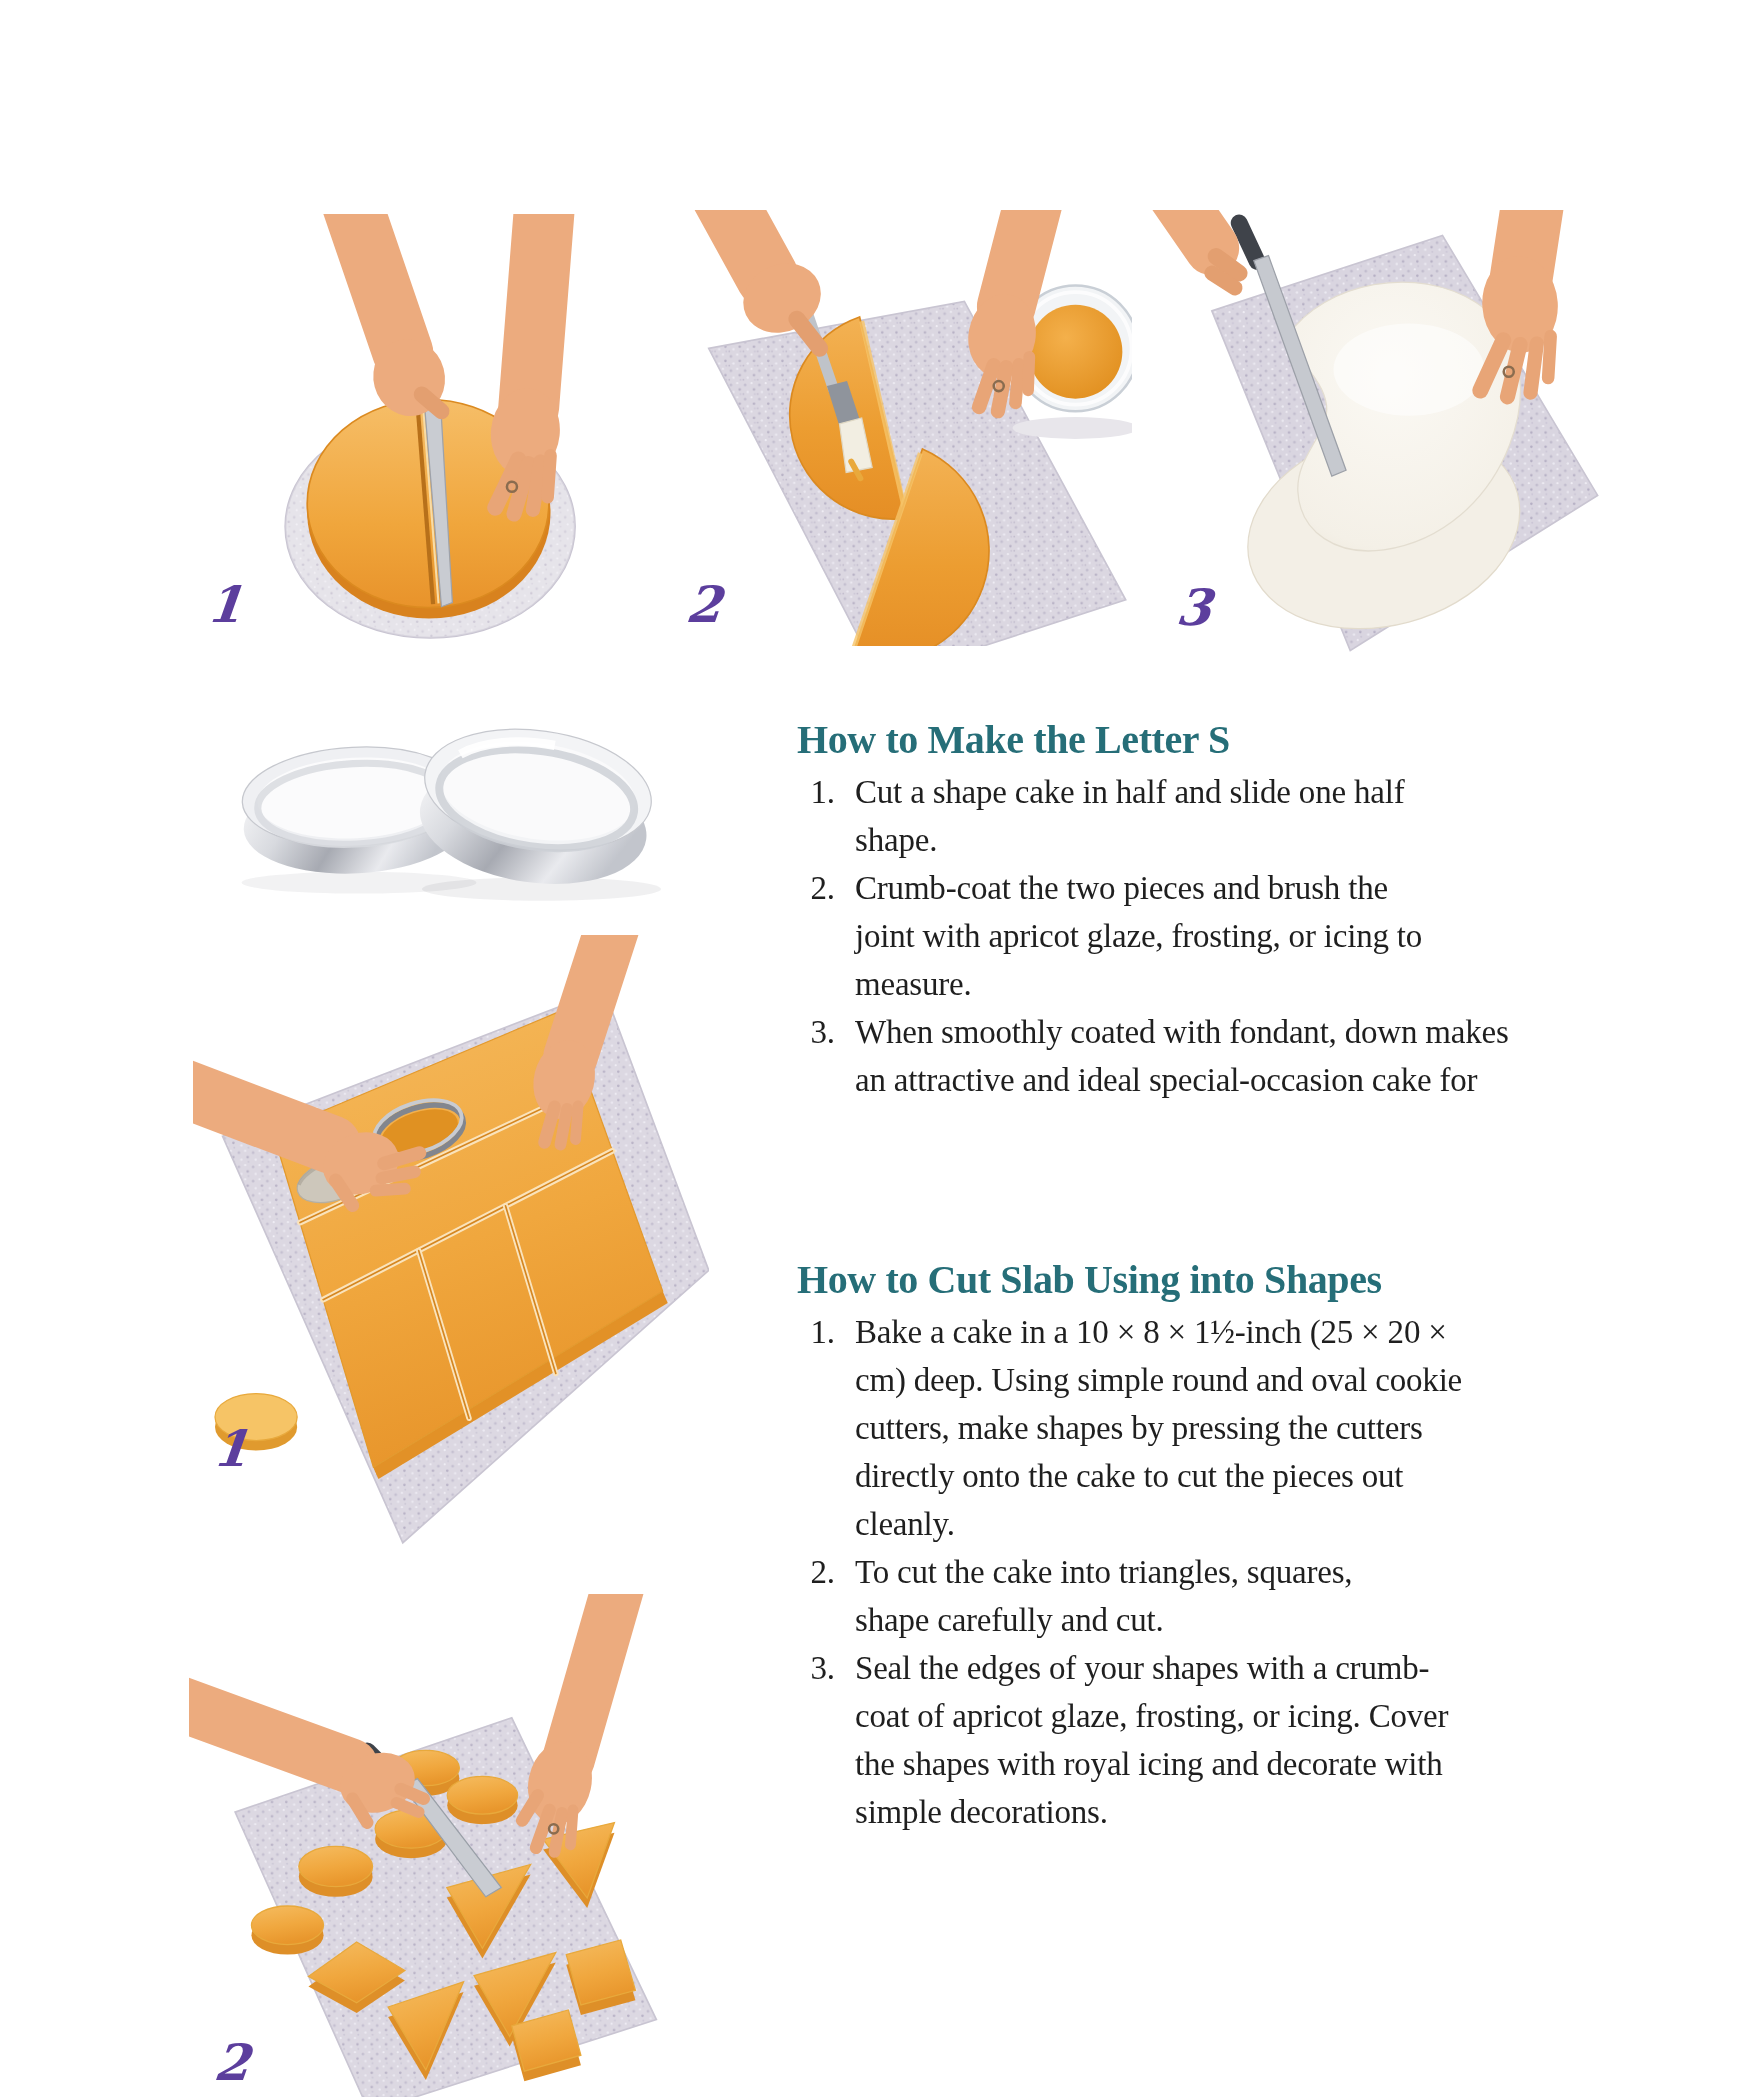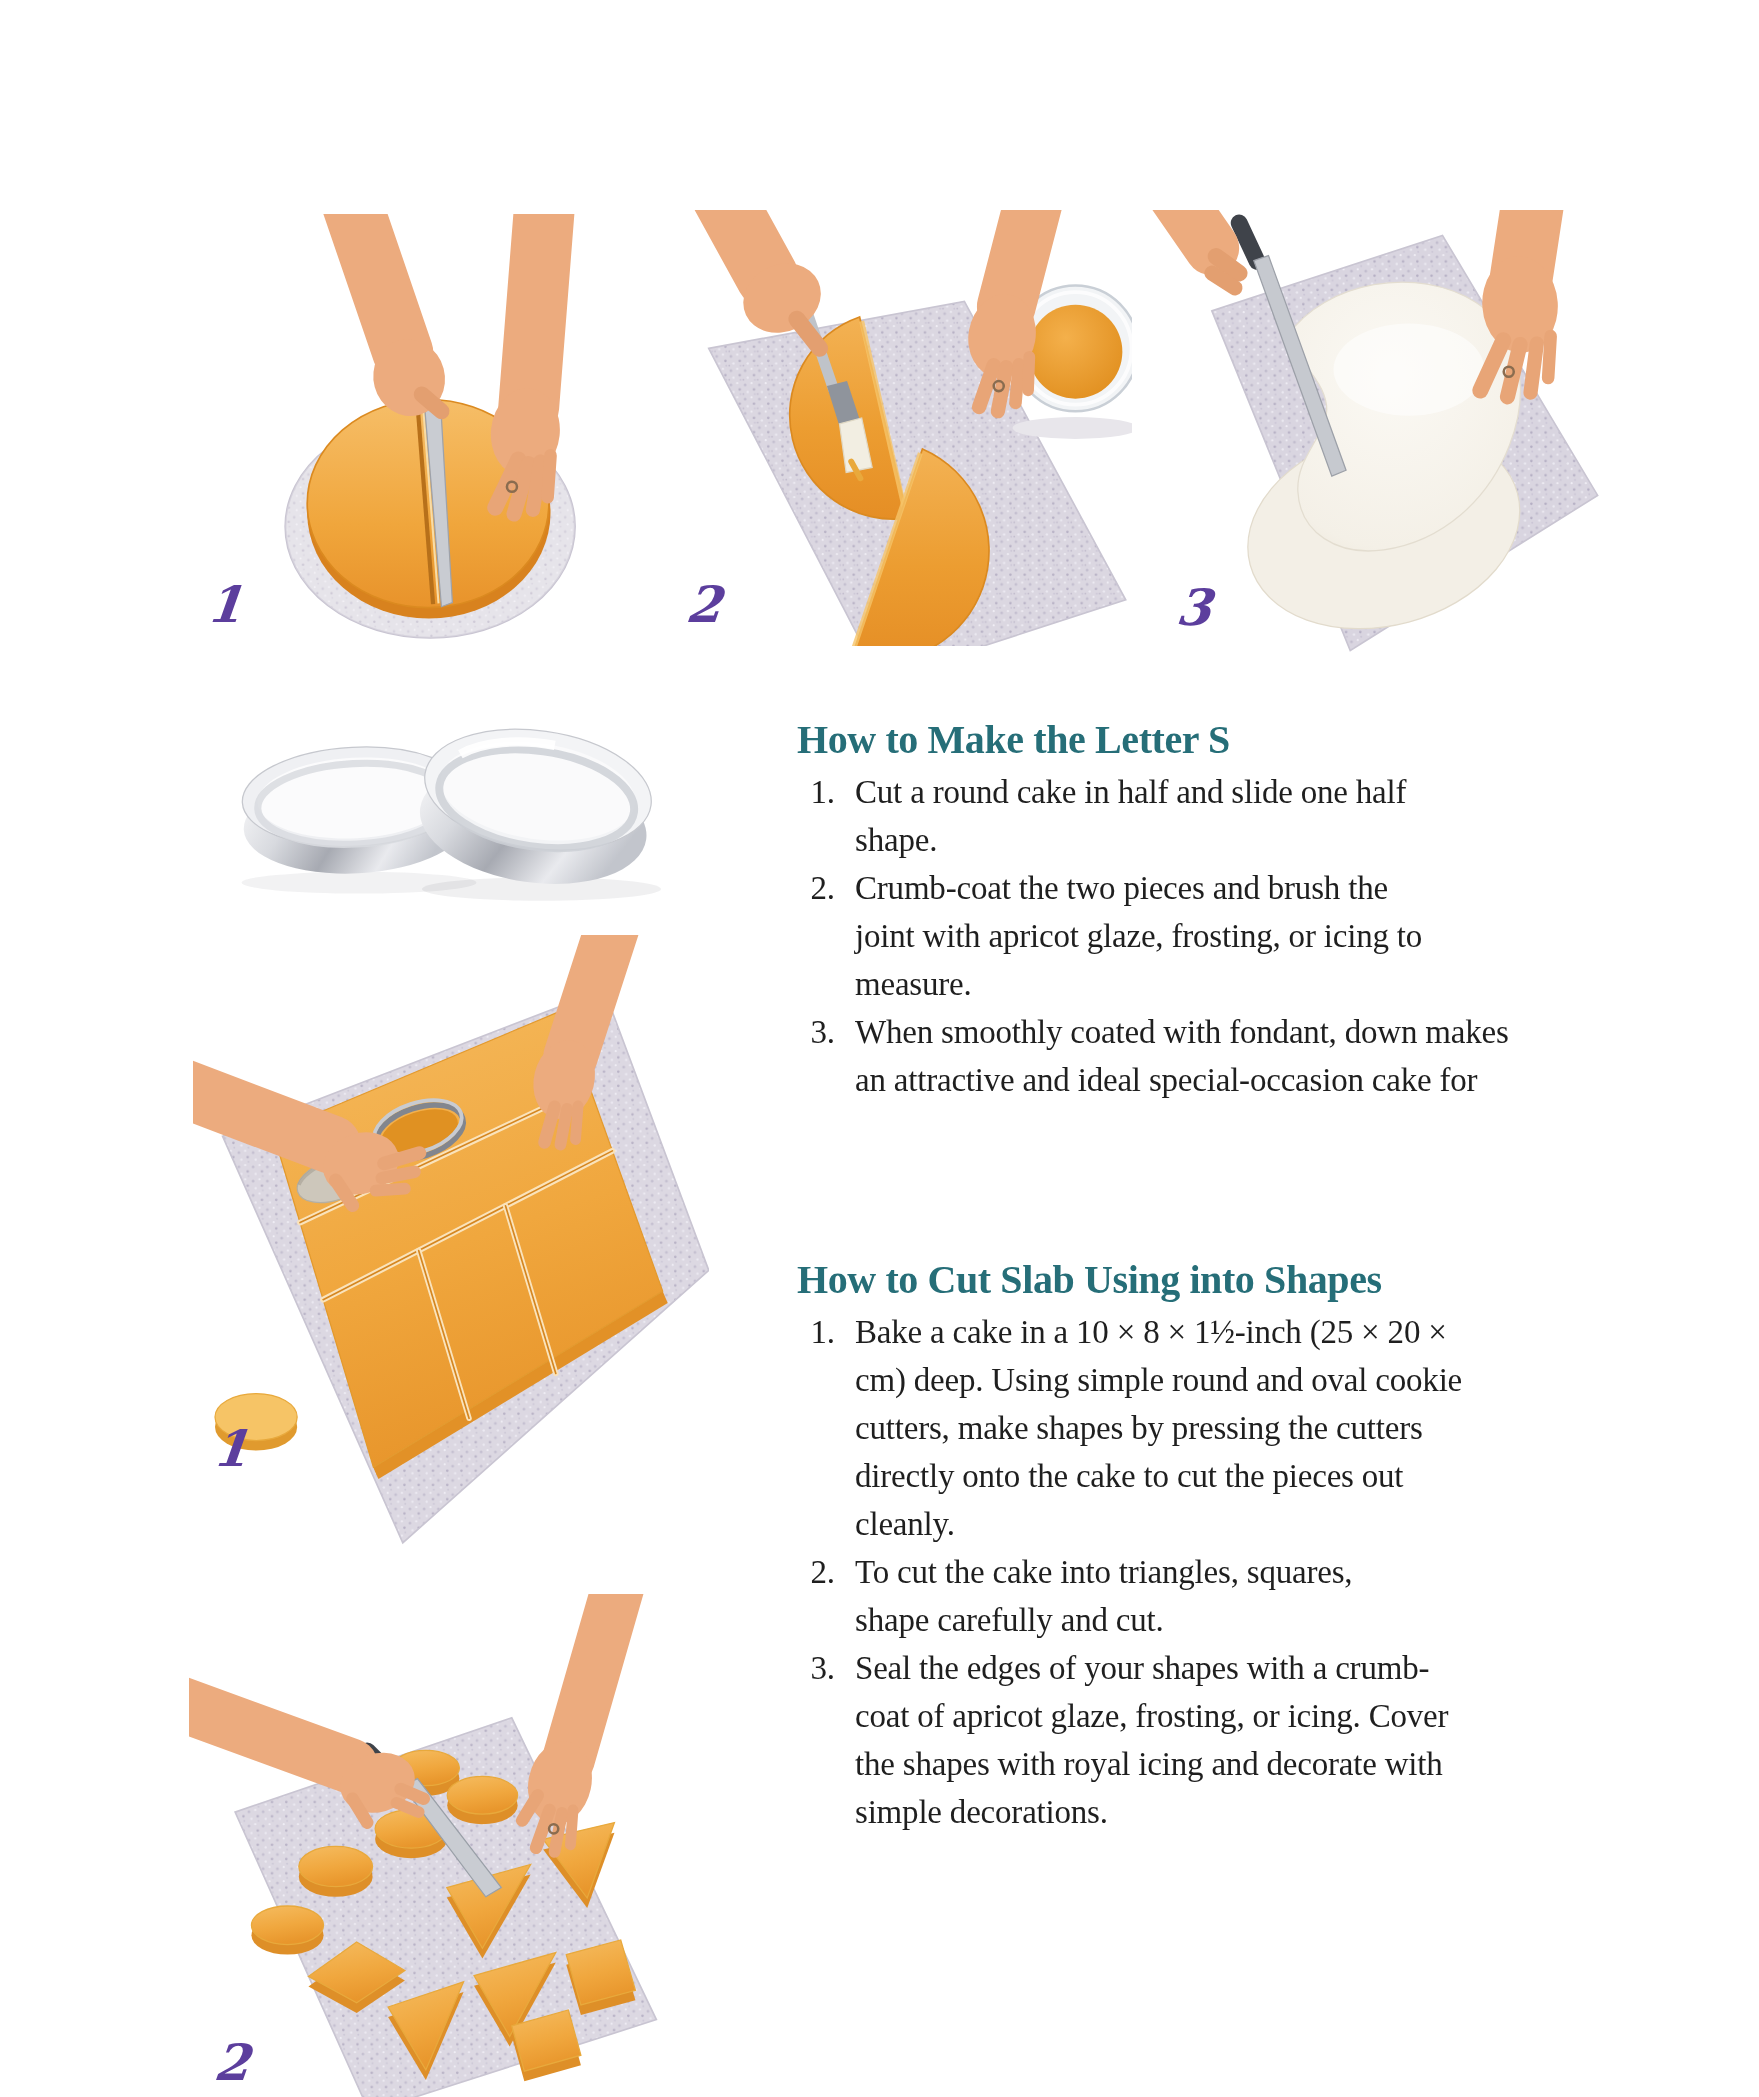--- a/index.html
+++ b/index.html
@@ -372,21 +372,21 @@
     </svg>
   </figure>
   <div class="step-num" style="left:219px;top:2038px">2</div>
 
   <section class="text-col" style="top:718px">
     <h2 class="heading">How to Make the Letter S</h2>
     <div class="nlist">
       <div class="item">
         <div class="item-num">1.</div>
         <div class="item-lines">
-          <div class="tline">Cut a round cake in half and slide one half</div>
+          <div class="tline">Cut a shape cake in half and slide one half</div>
           <div class="tline">shape.</div>
         </div>
       </div>
       <div class="item">
         <div class="item-num">2.</div>
         <div class="item-lines">
           <div class="tline">Crumb-coat the two pieces and brush the</div>
           <div class="tline">joint with apricot glaze, frosting, or icing to</div>
           <div class="tline">measure.</div>
         </div>

